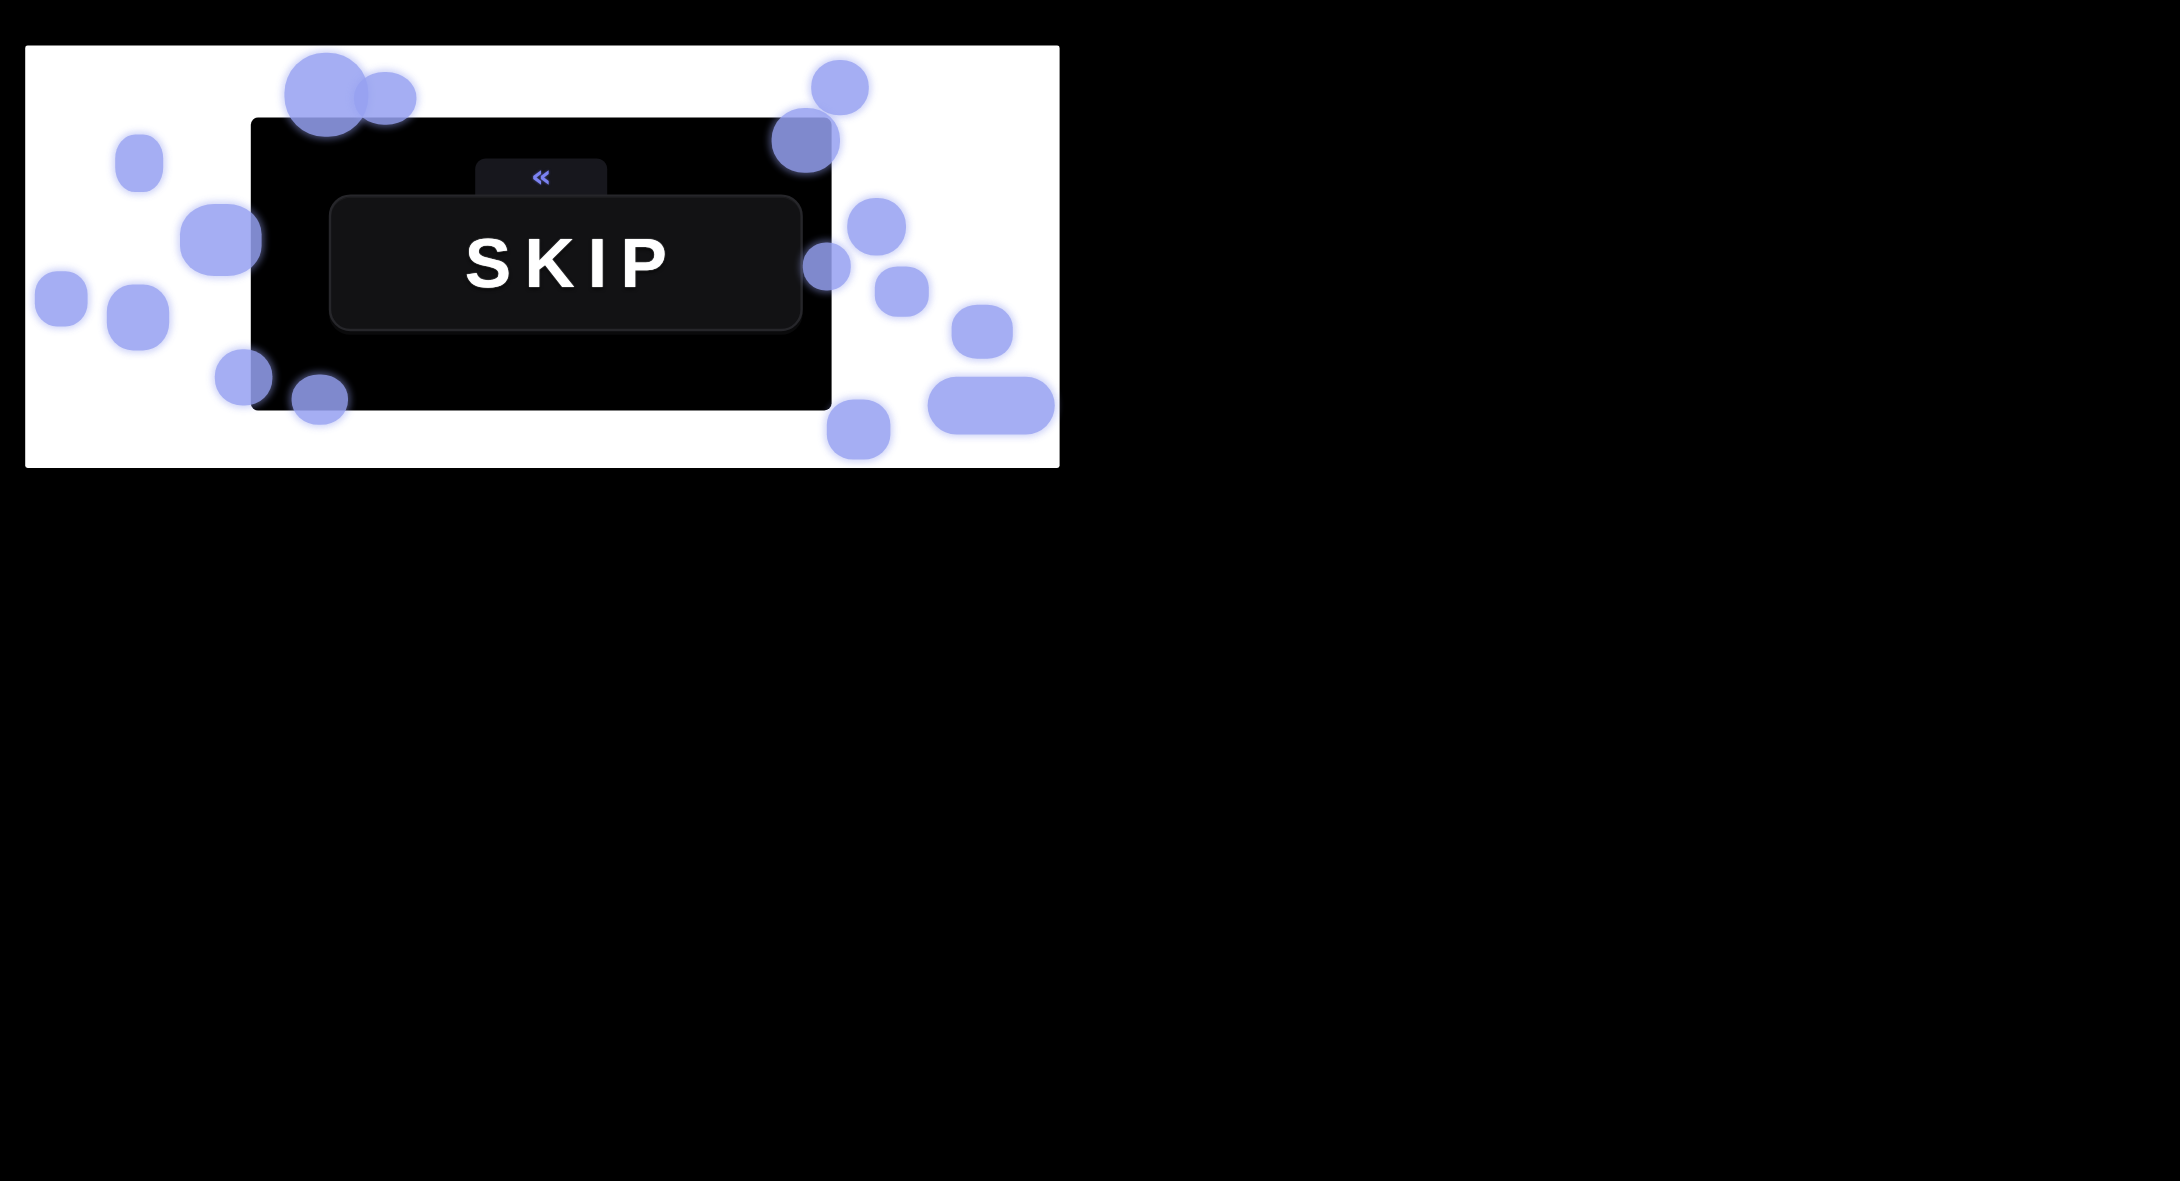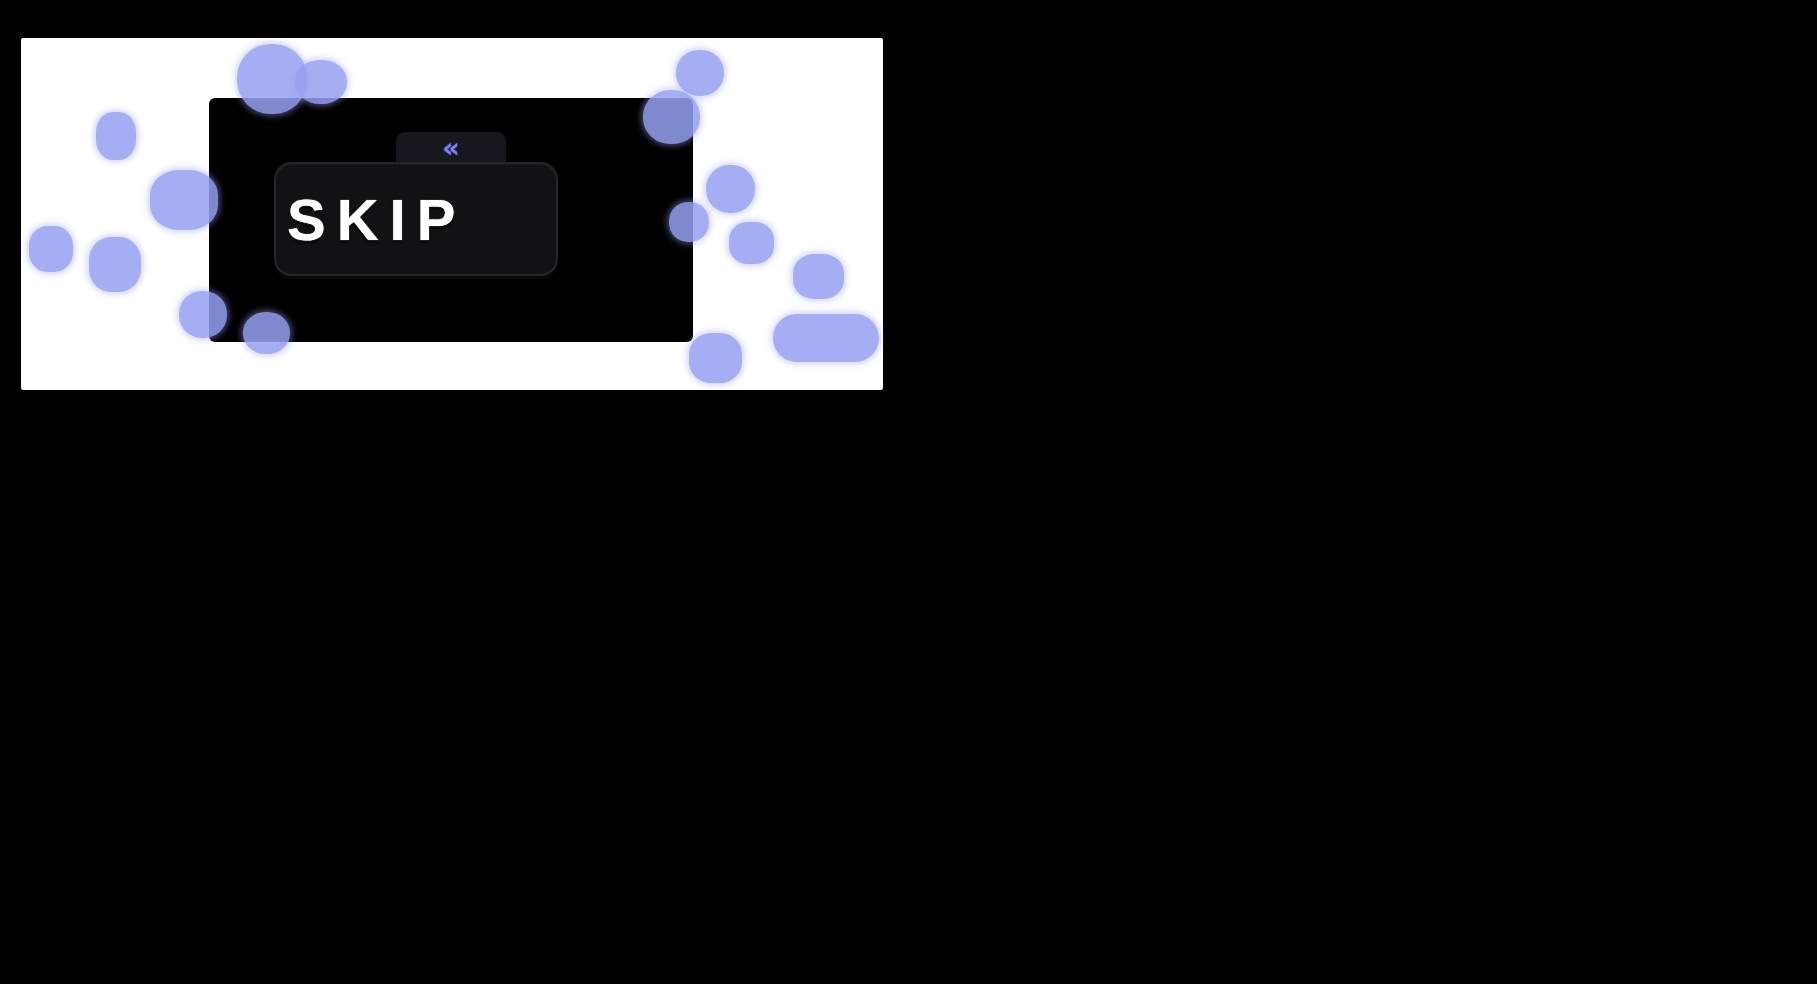--- a/index.html
+++ b/index.html
@@ -46,28 +46,29 @@
     font-size: 27px;
     line-height: 32px;
     font-weight: bold;
     color: #7b82f2;
     text-shadow: 0 0 2px rgba(123,130,242,0.6);
   }
   
   .skip-button {
     position: absolute;
     left: 65px; top: 64px;
-    width: 284px; height: 114px;
+    width: 395px; height: 114px;
     background: #121214;
     border: 2px solid #26262a;
     border-radius: 18px;
     box-shadow: 0 3px 0 #0a0a0b, inset 0 1px 0 rgba(255,255,255,0.04);
     z-index: 2;
     display: flex;
     align-items: center;
+    justify-content: center;
     cursor: pointer;
   }
   .skip-label {
     color: #ffffff;
     font-weight: 800;
     font-size: 58px;
     letter-spacing: 11px;
     padding-left: 11px; 
     text-shadow:
       0 0 1px #ffffff,

